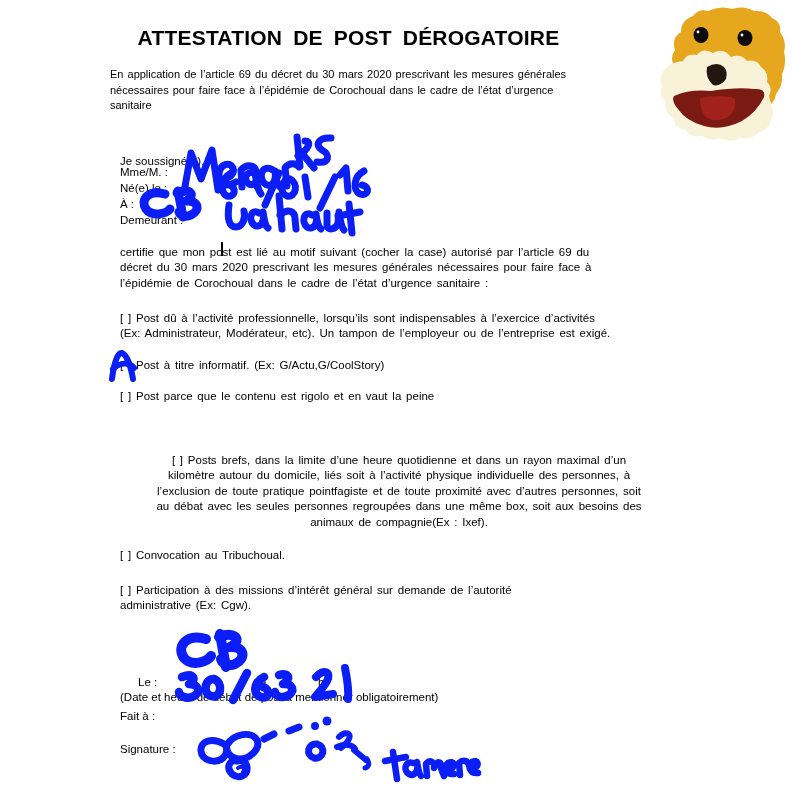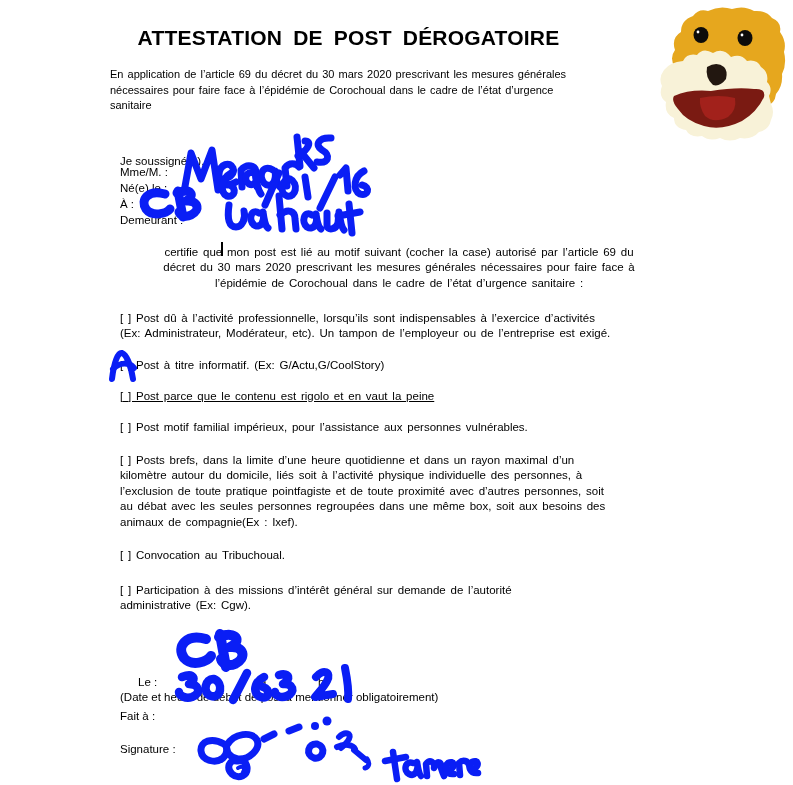--- a/index.html
+++ b/index.html
@@ -26,31 +26,30 @@
 nécessaires pour faire face à l’épidémie de Corochoual dans le cadre de l’état d’urgence
 sanitaire</div>
 
   <div class="abs field-label" style="top:131px;margin-top:24px;">Je soussigné(e),</div>
 
   <div class="abs field-label" style="top:166px;">Mme/M. :</div>
   <div class="abs field-label" style="top:182px;">Né(e) le :</div>
   <div class="abs field-label" style="top:198px;">À :</div>
   <div class="abs field-label" style="top:214px;">Demeurant :</div>
 
-  <div class="abs body-text" style="top:245px;text-align:center;">certifie que mon post est lié au motif suivant (cocher la case) autorisé par l’article 69 du
+  <div class="abs body-text" style="top:245px;">certifie que mon post est lié au motif suivant (cocher la case) autorisé par l’article 69 du
 décret du 30 mars 2020 prescrivant les mesures générales nécessaires pour faire face à
 l’épidémie de Corochoual dans le cadre de l’état d’urgence sanitaire :</div>
   <div class="abs caret"></div>
 
   <div class="abs body-text" style="top:311px;">[ ] Post dû à l’activité professionnelle, lorsqu’ils sont indispensables à l’exercice d’activités
 (Ex: Administrateur, Modérateur, etc). Un tampon de l’employeur ou de l’entreprise est exigé.</div>
   <div class="abs body-text" style="top:358px;">[ ] Post à titre informatif.  (Ex: G/Actu,G/CoolStory)</div>
-  <div class="abs body-text" style="top:389px;text-decoration:underline;">[ ] Post parce que le contenu est rigolo et en vaut la peine</div>
-  <div class="abs body-text" style="top:420px;">[ ] Post motif familial impérieux, pour l’assistance aux personnes vulnérables.</div>
-  <div class="abs body-text" style="top:453px;">[ ] Posts brefs, dans la limite d’une heure quotidienne et dans un rayon maximal d’un
+  <div class="abs body-text" style="top:389px;">[ ] Post parce que le contenu est rigolo et en vaut la peine</div>
+  <div class="abs body-text" style="top:453px;text-align:center;">[ ] Posts brefs, dans la limite d’une heure quotidienne et dans un rayon maximal d’un
 kilomètre autour du domicile, liés soit à l’activité physique individuelle des personnes, à
 l’exclusion de toute pratique pointfagiste et de toute proximité avec d’autres personnes, soit
 au débat avec les seules personnes regroupées dans une même box, soit aux besoins des
 animaux de compagnie(Ex : Ixef).</div>
   <div class="abs body-text" style="top:583px;">[ ] Participation à des missions d’intérêt général sur demande de l’autorité
 administrative (Ex: Cgw).</div>
   <div class="abs body-text" style="top:548px;">[ ] Convocation au Tribuchoual.</div>
 
   <div class="abs field-label" style="top:666px;margin-top:44px;">Fait à :</div>
   <div class="abs field-label" style="top:676px;left:120px;padding-left:18px;">Le :</div>

